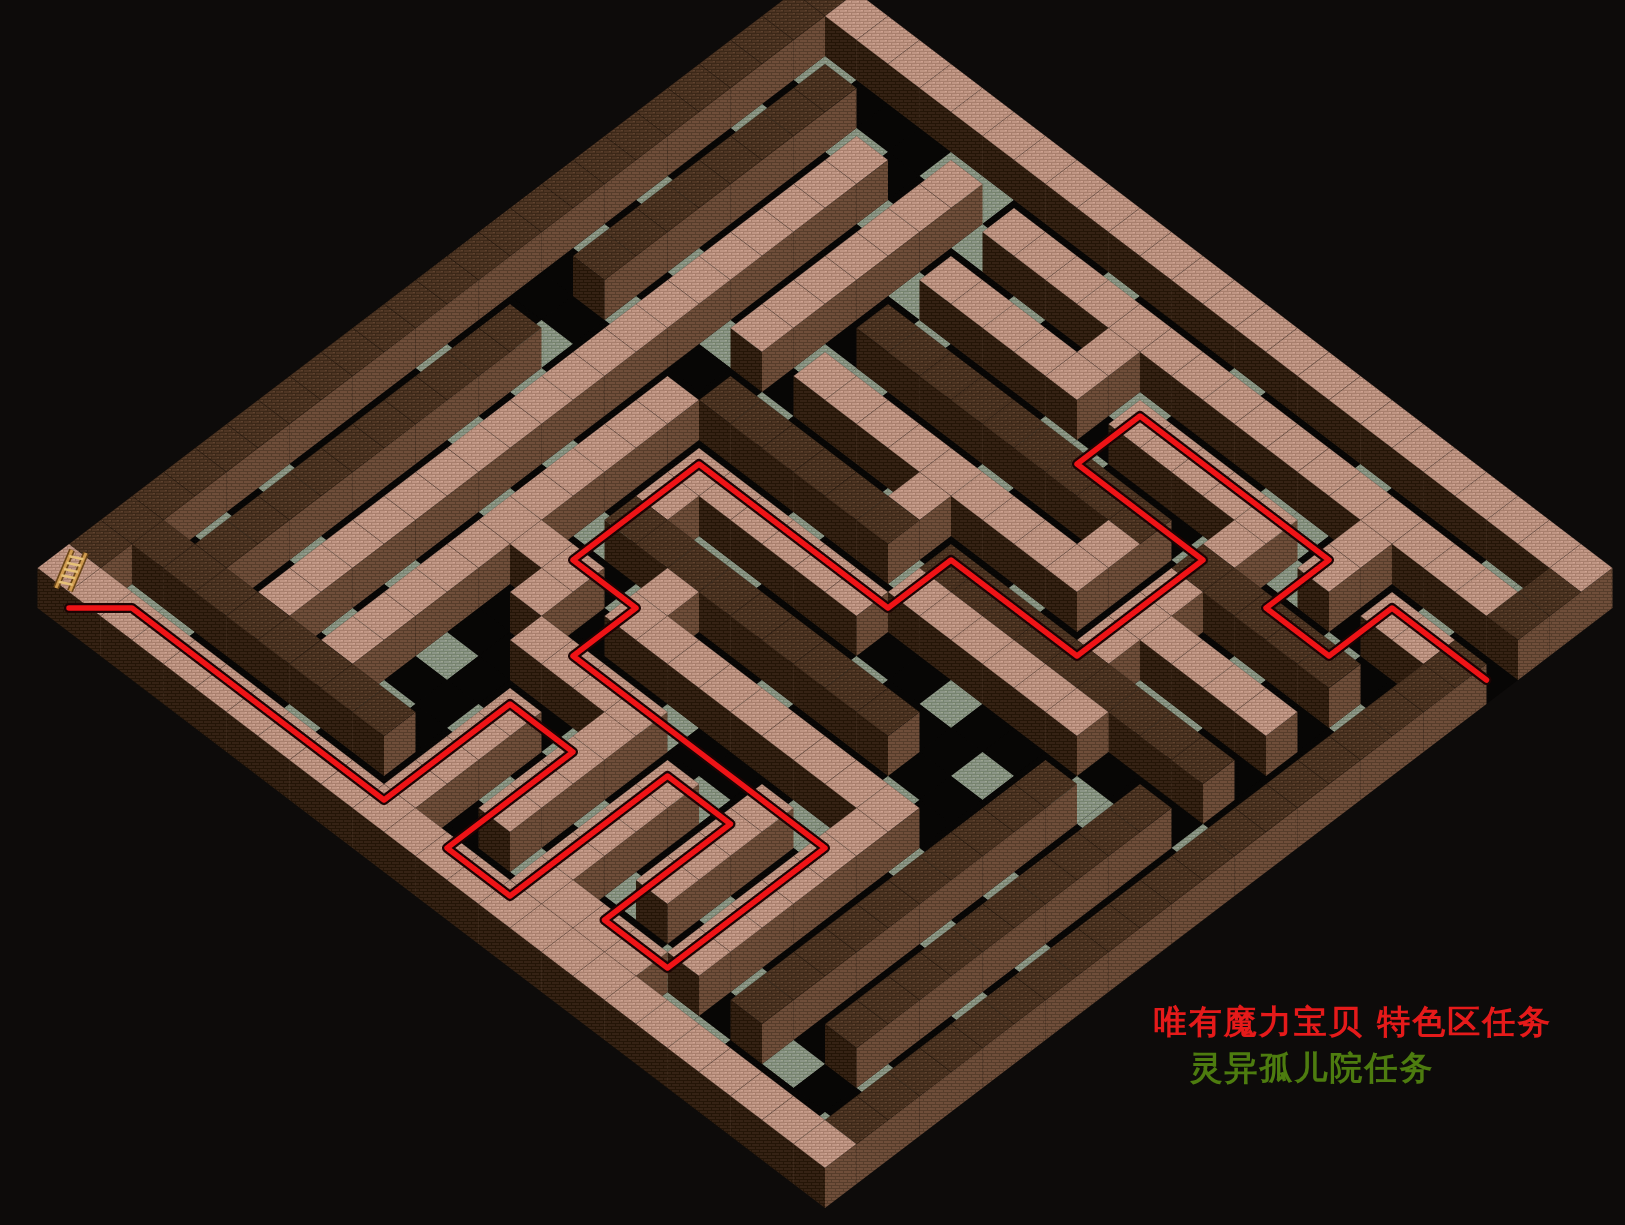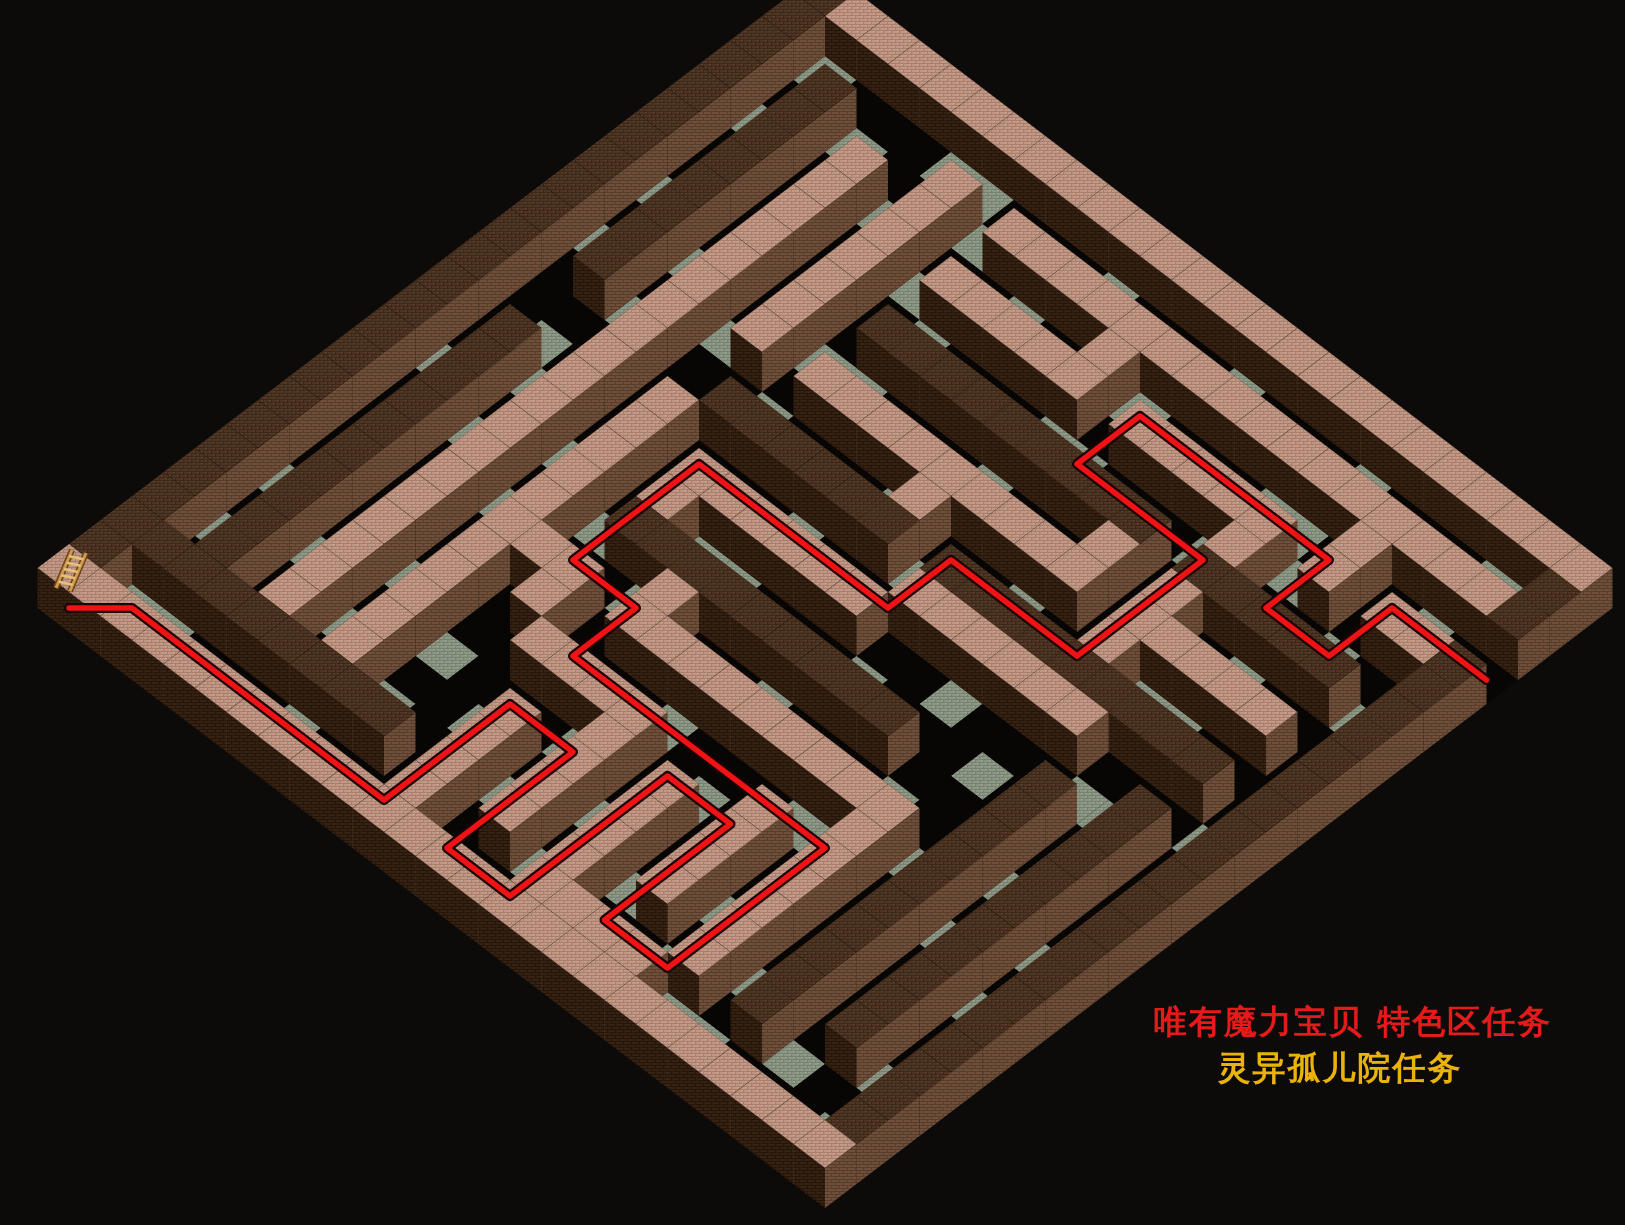--- a/index.html
+++ b/index.html
@@ -1347,14 +1347,14 @@
         <path d="M-13,20 L3,-18" stroke="#cf9a4e" stroke-width="3" fill="none"></path>
         <path d="M1,23 L17,-15" stroke="#cf9a4e" stroke-width="3" fill="none"></path>
         <path d="M-10.333333333333334,13.666666666666668 L3.666666666666666,16.666666666666668" stroke="#e6c178" stroke-width="2.5" fill="none"></path>
         <path d="M-7.666666666666667,7.333333333333334 L6.333333333333333,10.333333333333334" stroke="#e6c178" stroke-width="2.5" fill="none"></path>
         <path d="M-5,1 L9,4" stroke="#e6c178" stroke-width="2.5" fill="none"></path>
         <path d="M-2.333333333333334,-5.333333333333332 L11.666666666666666,-2.333333333333332" stroke="#e6c178" stroke-width="2.5" fill="none"></path>
         <path d="M0.3333333333333339,-11.666666666666668 L14.333333333333334,-8.666666666666668" stroke="#e6c178" stroke-width="2.5" fill="none"></path>
       </g>
     </svg>
   <div class="caption" style="left: 1345px; top: 1022px; color: rgb(229, 26, 26); padding-left: 16px;">唯有魔力宝贝 特色区任务</div>
-  <div class="caption" style="left: 1340px; top: 1068px; color: #eab308;">灵异孤儿院任务</div>
+  <div class="caption" style="left: 1312px; top: 1068px; color: #4d7c0f;">灵异孤儿院任务</div>
 </div>
 
 </body></html>

